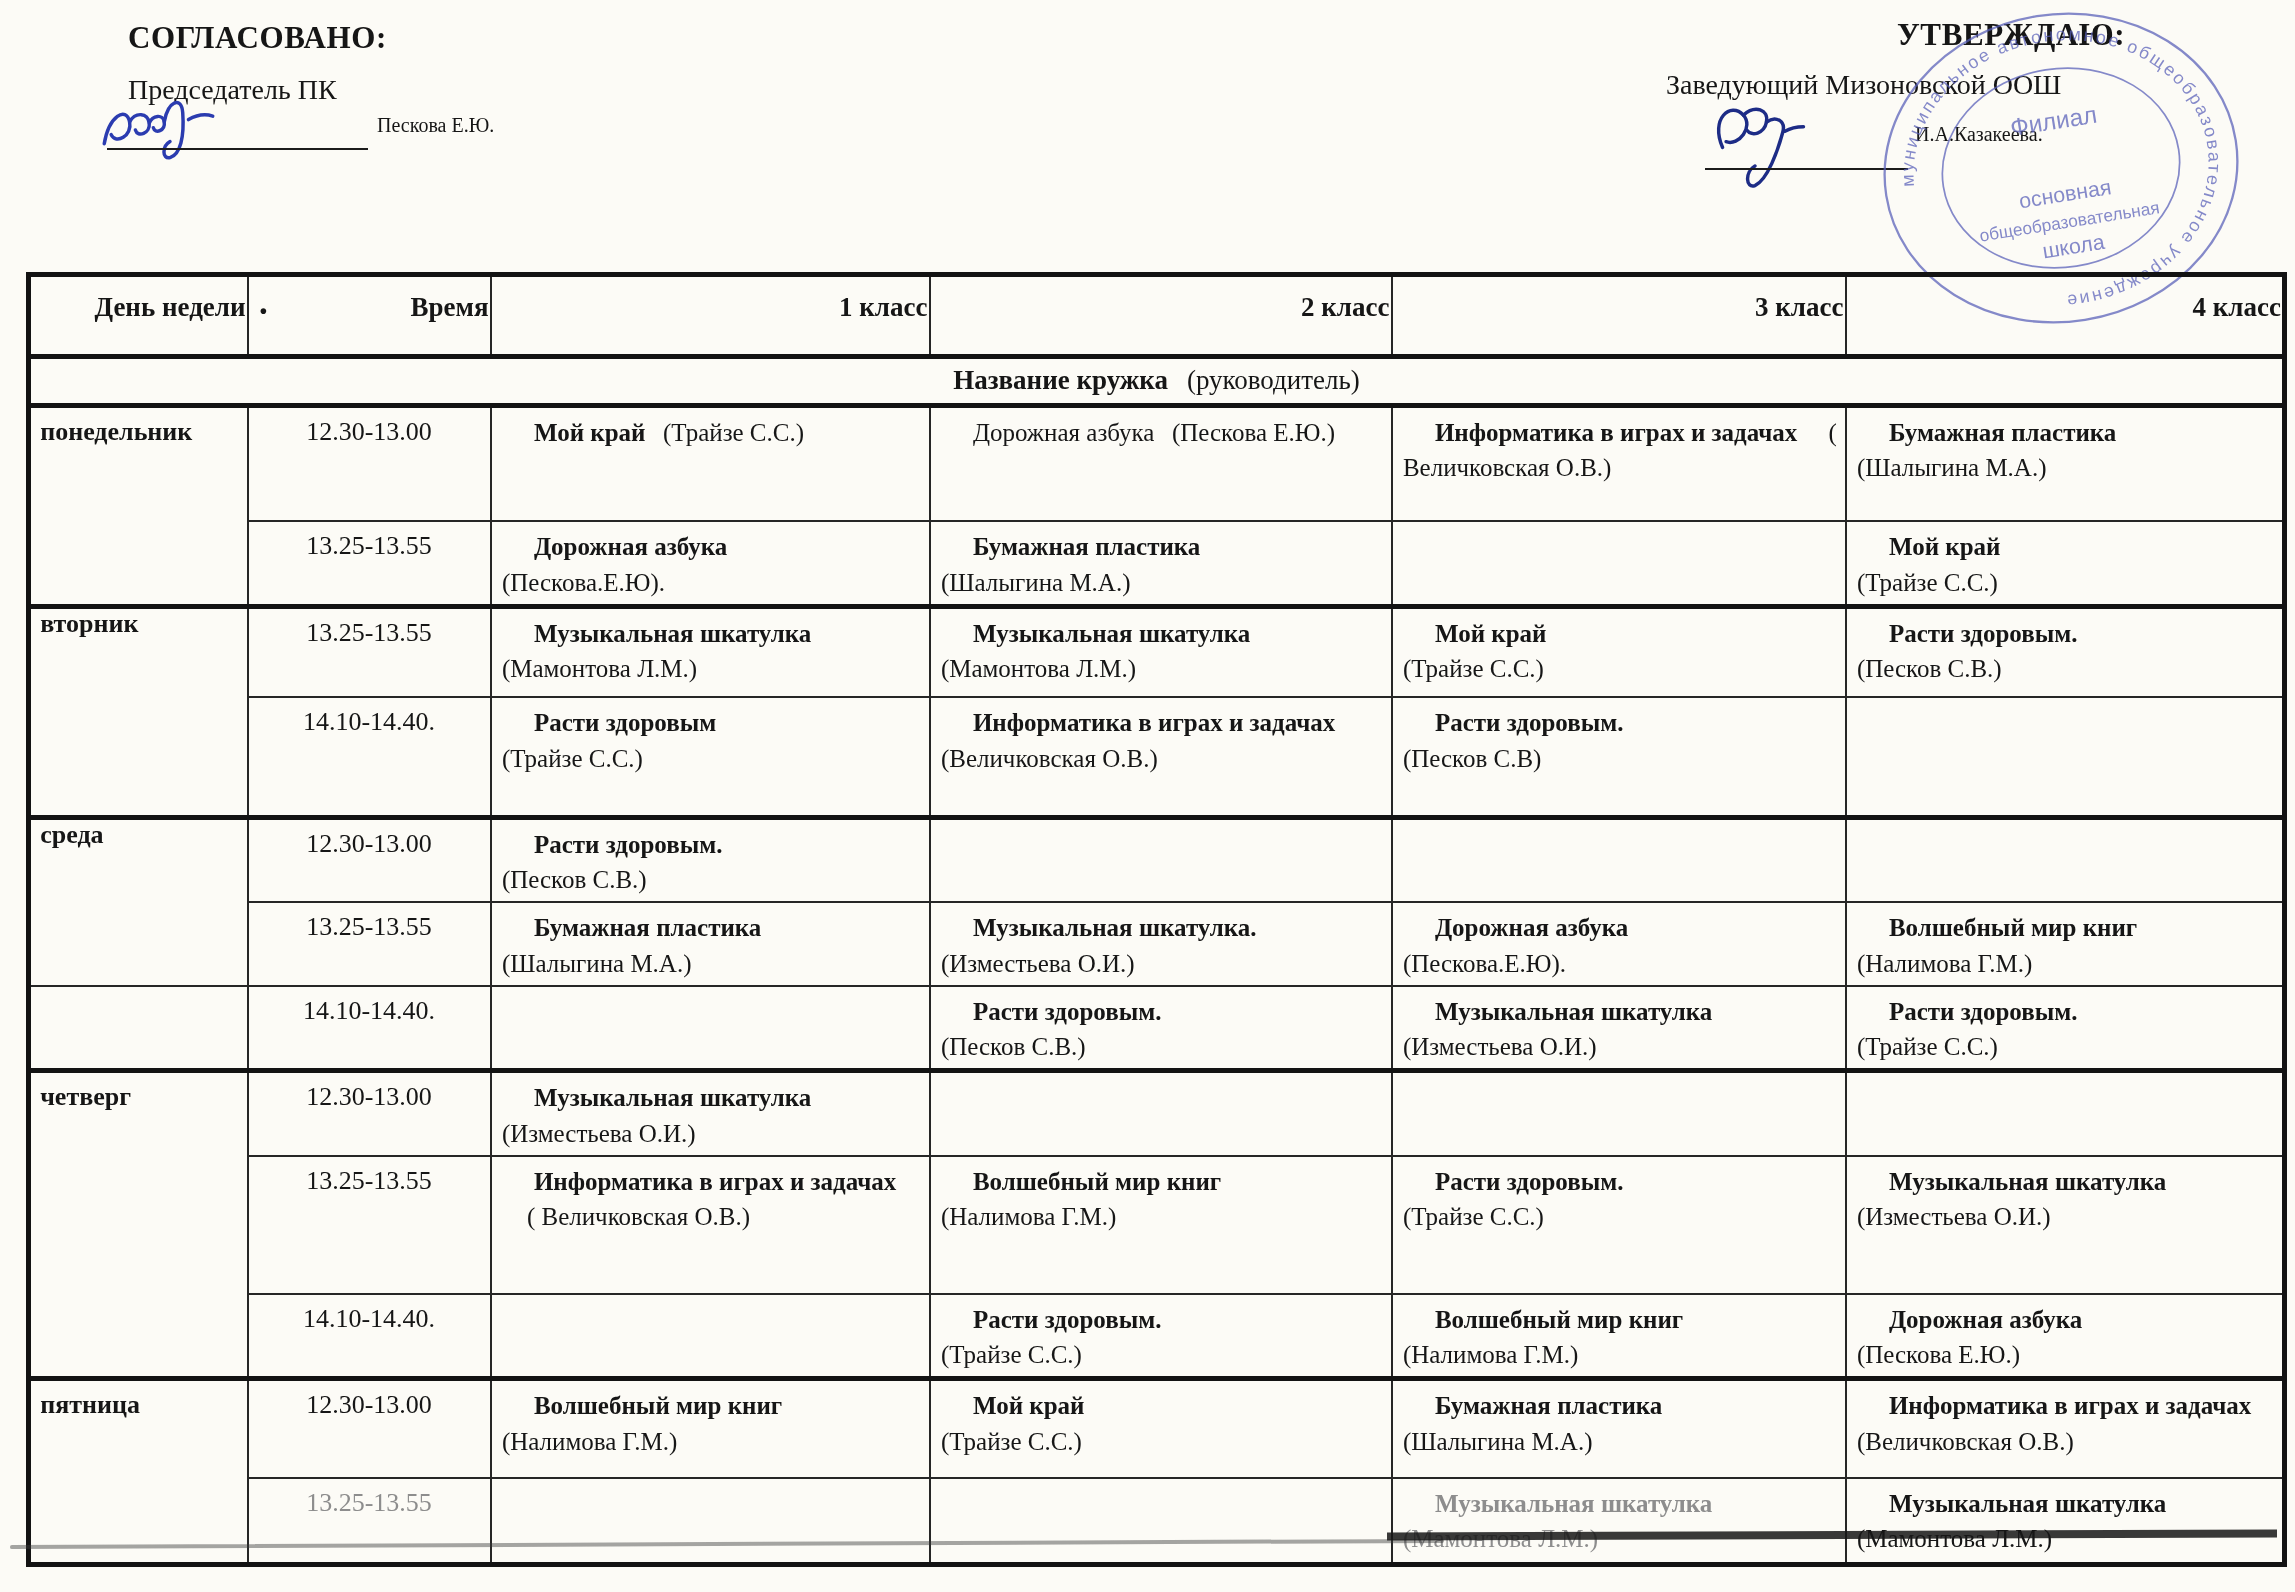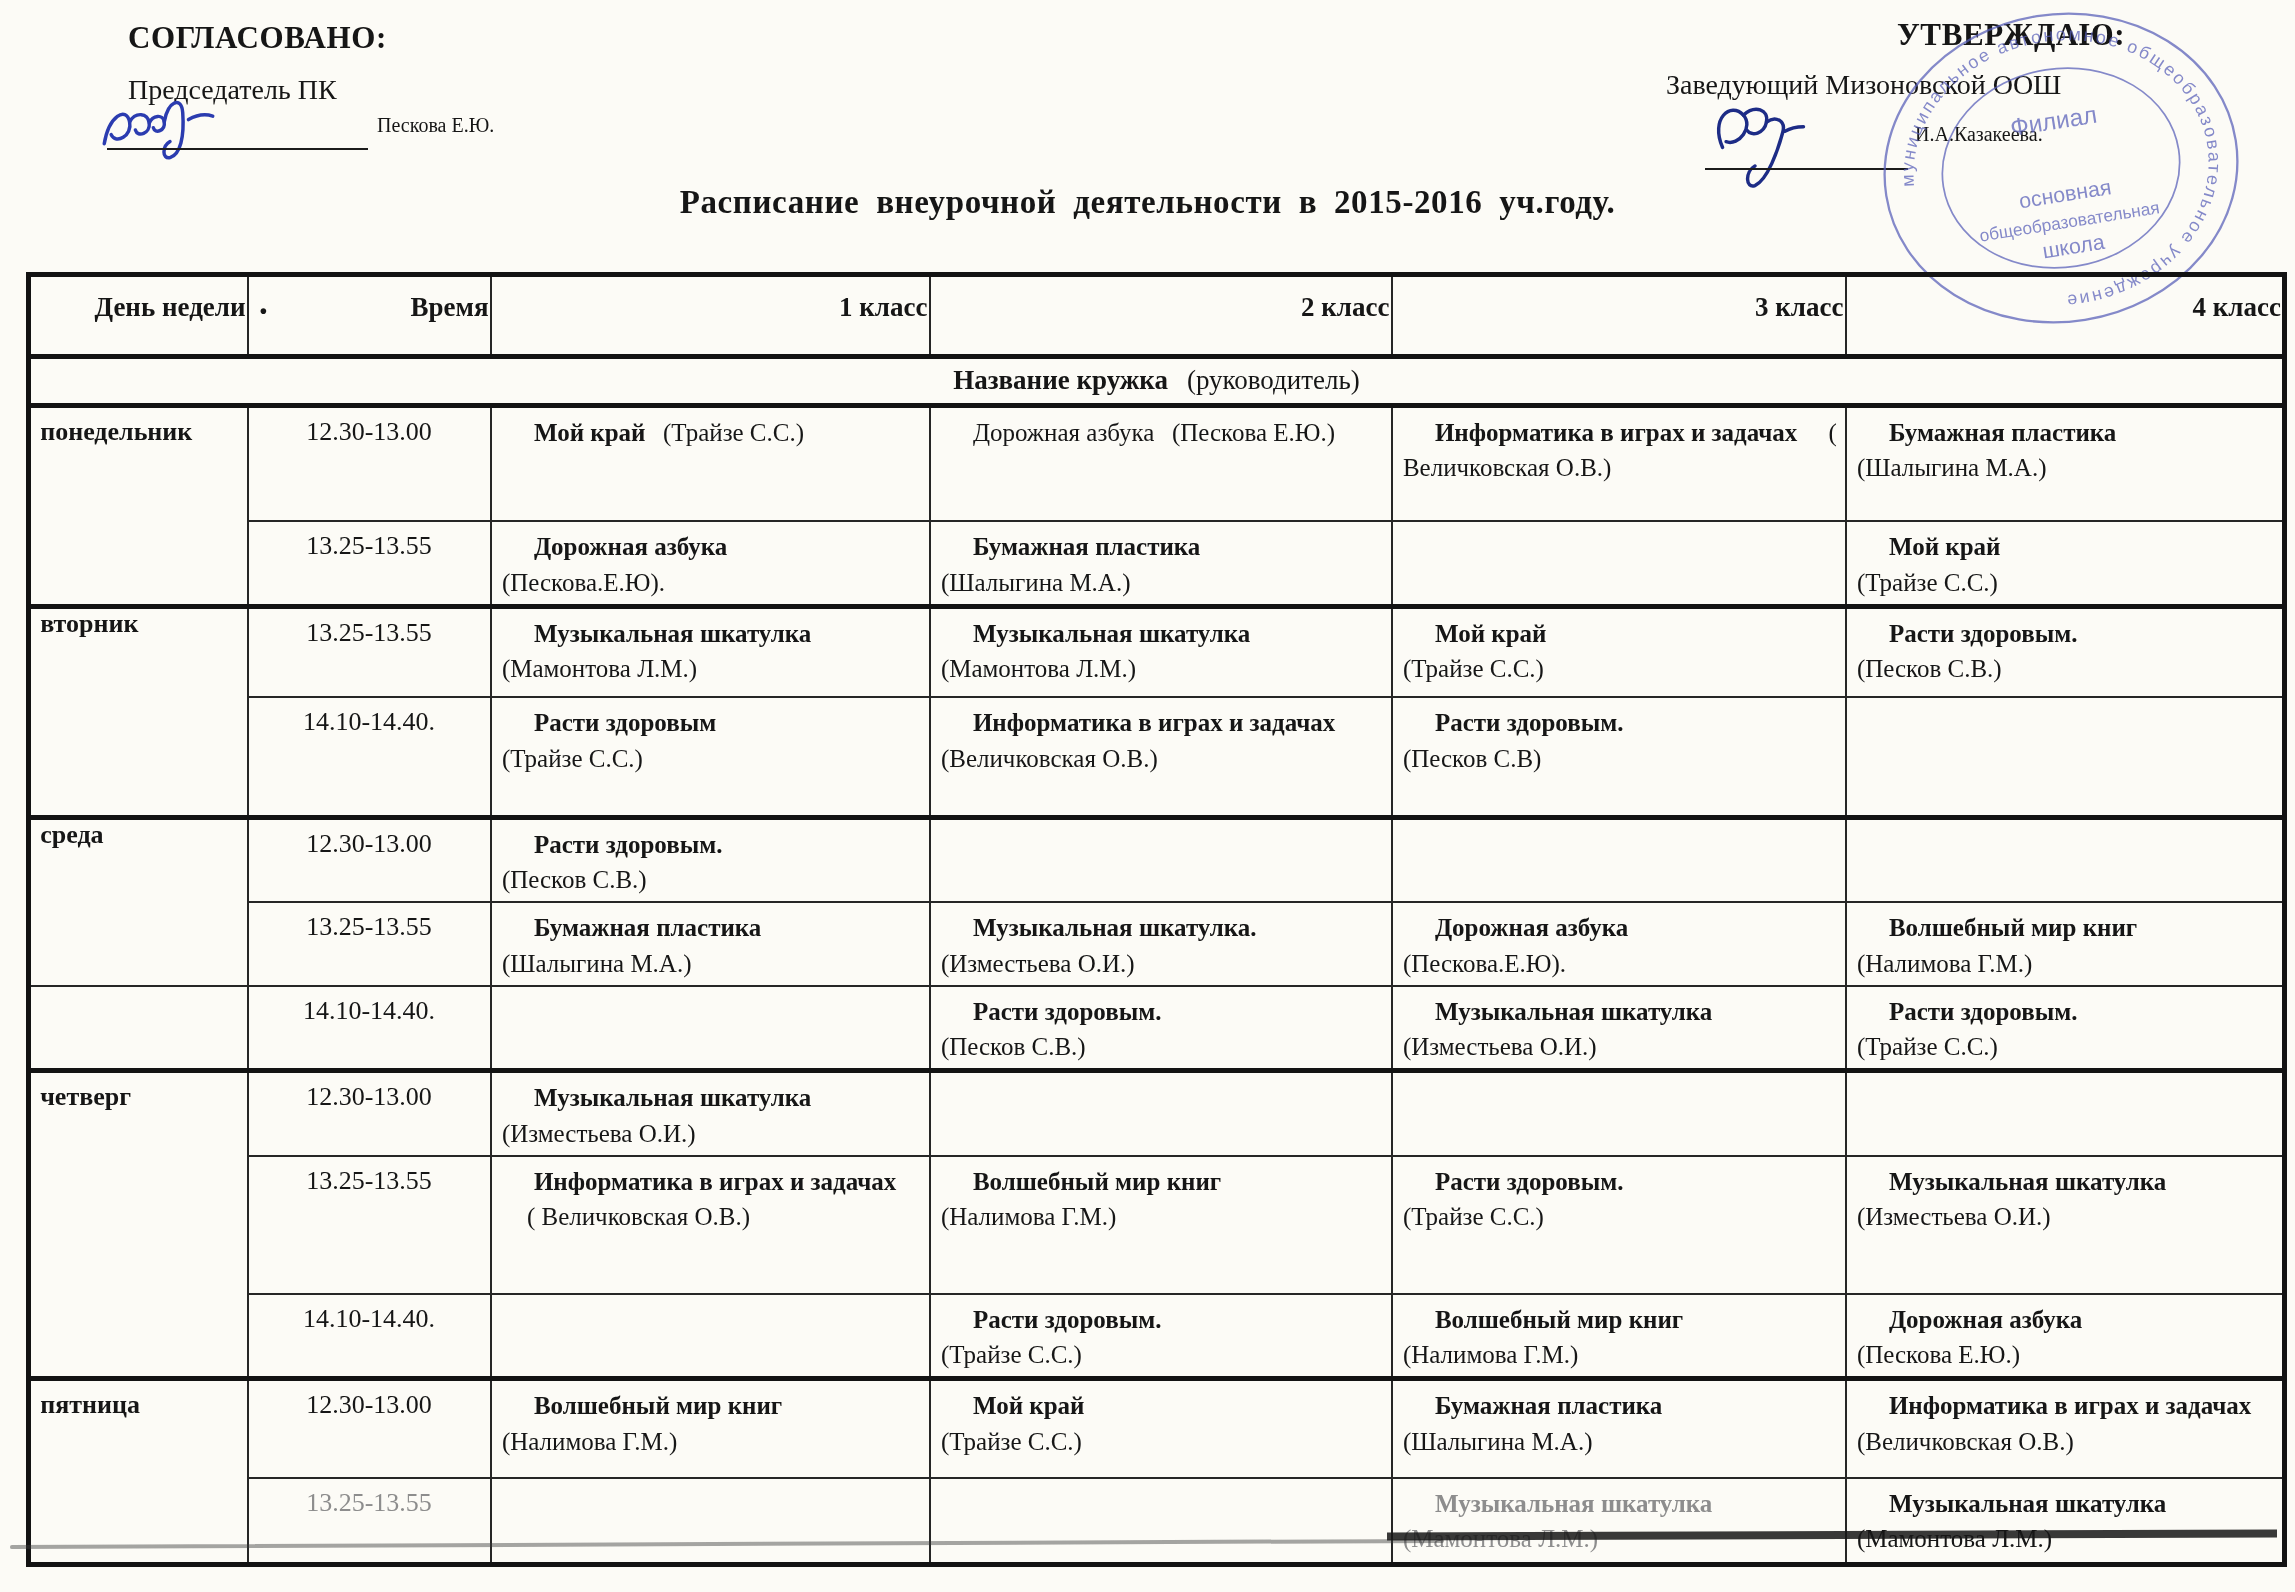--- a/index.html
+++ b/index.html
@@ -93,21 +93,20 @@
       </text>
       <g font-family="Liberation Sans, sans-serif" text-anchor="middle" fill="#575eb8">
         <text x="320" y="212" font-size="42">Филиал</text>
         <text x="320" y="338" font-size="37">основная</text>
         <text x="320" y="384" font-size="30">общеобразовательная</text>
         <text x="320" y="430" font-size="37">школа</text>
       </g>
     </g>
   </svg>
 
-  <div class="doc-title">Расписание  внеурочной  деятельности   в  2015-2016 уч.году.</div>
 
   <table class="sched">
     <colgroup>
       <col style="width:219px">
         <col style="width:243px">
         <col style="width:439px">
       <col style="width:462px">
         <col style="width:454px">
         <col style="width:439px">
     </colgroup>

